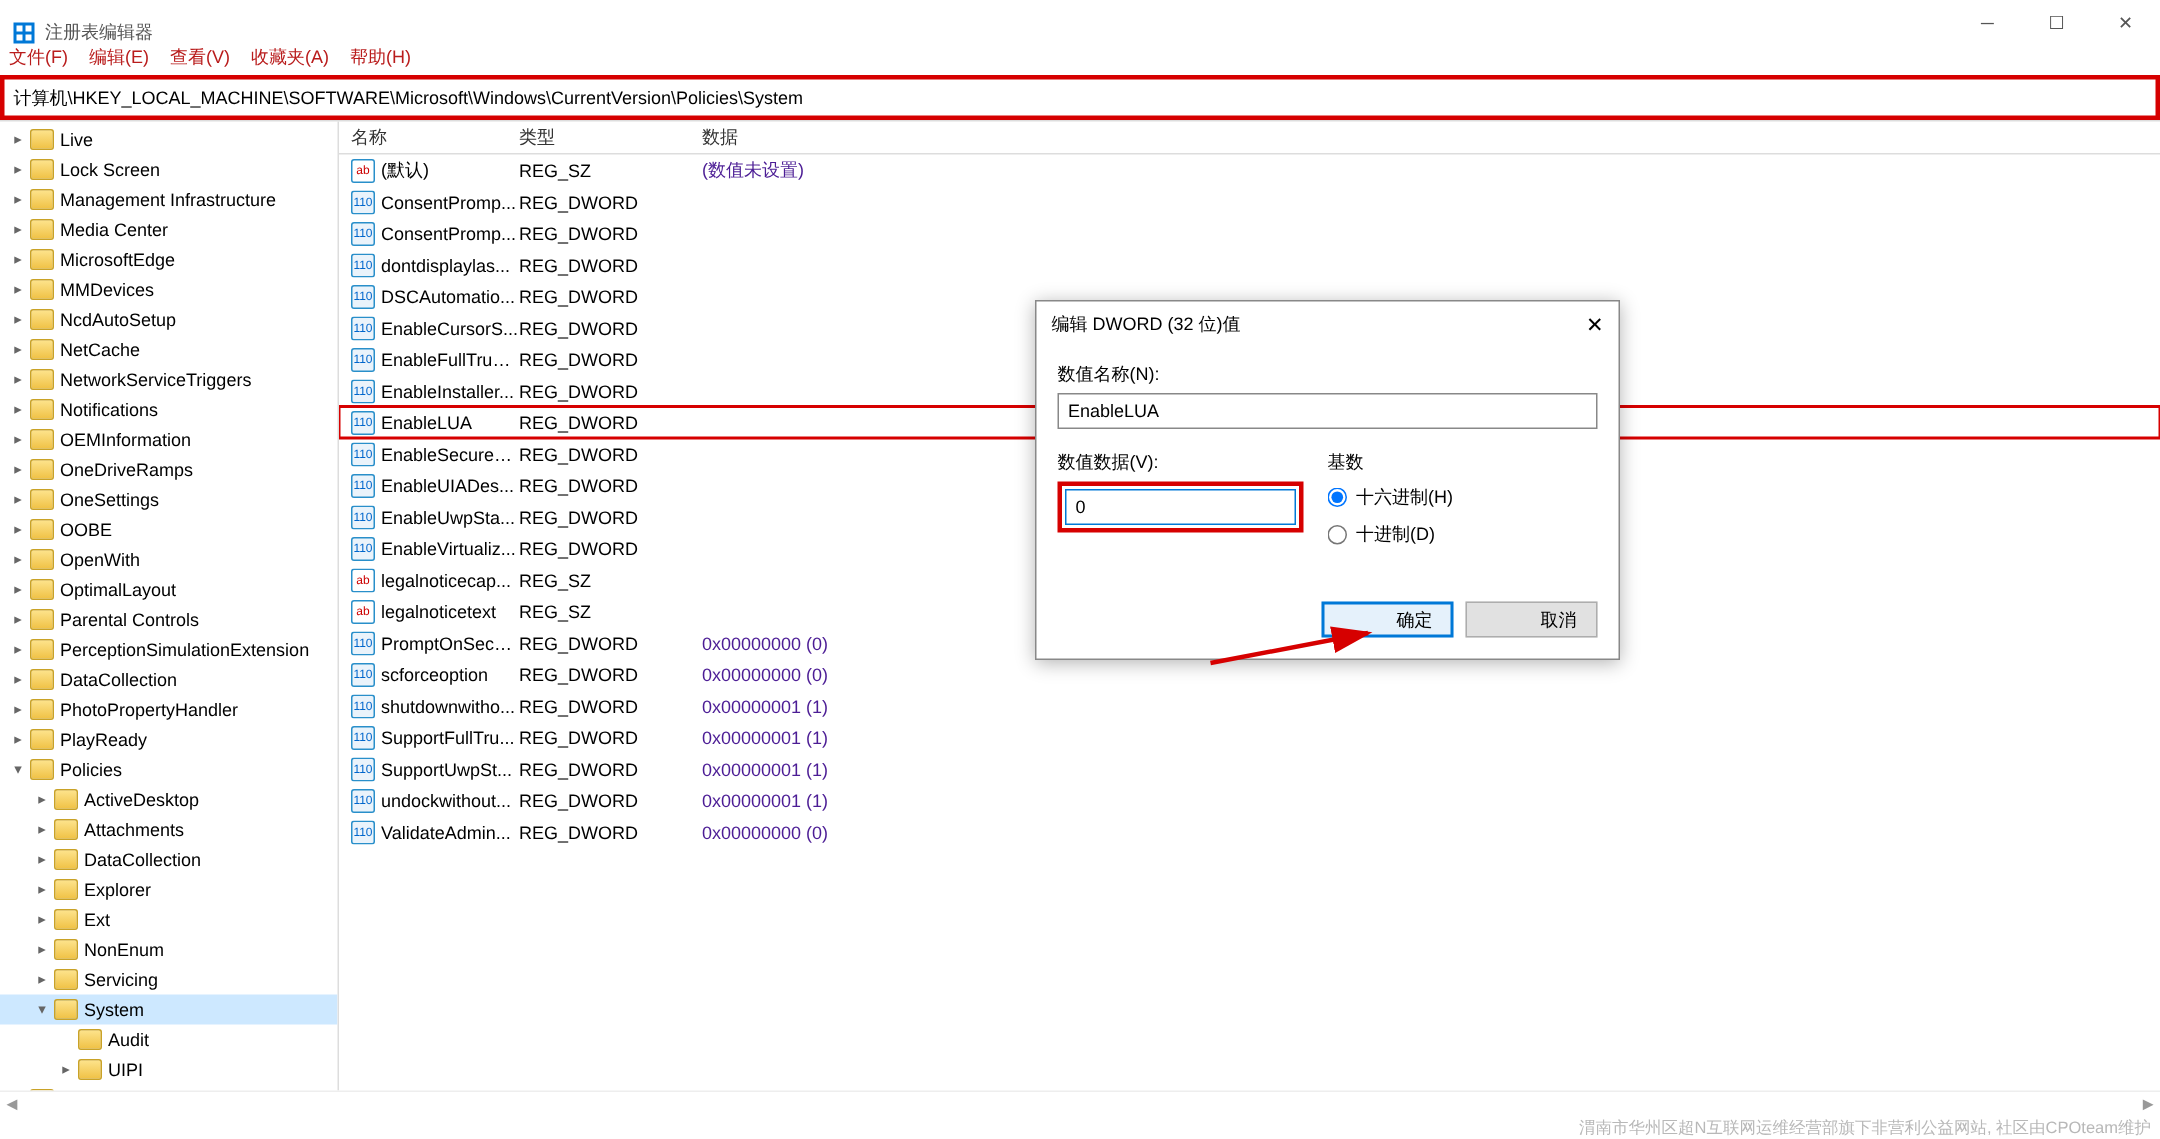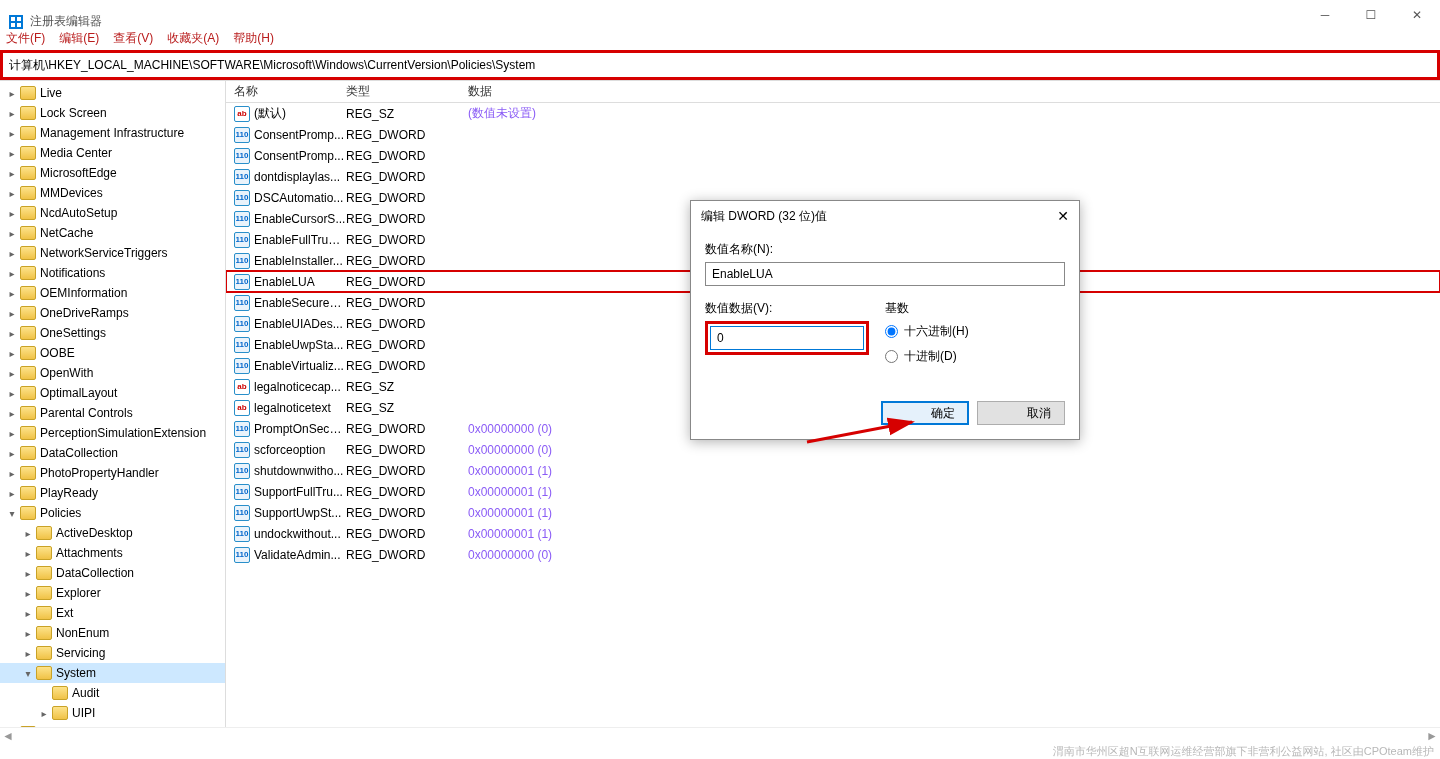--- a/index.html
+++ b/index.html
@@ -29,22 +29,22 @@
 .listview { flex: 1; position: relative; overflow: hidden; }
 .list-header { display: flex; height: 22px; border-bottom: 1px solid #ddd; align-items: center; color: #333; }
 .list-header .col-name { width: 120px; padding-left: 8px; }
 .list-header .col-type { width: 122px; }
 .list-header .col-data { flex: 1; font-family: Liberation Mono, monospace; }
 .list-rows { }
 .list-row { display: flex; height: 21px; align-items: center; }
 .list-row.highlighted { outline: 2px solid #d60000; outline-offset: -1px; }
 .list-row .cell-name { width: 120px; padding-left: 8px; display: flex; align-items: center; overflow: hidden; }
 .list-row .cell-type { width: 122px; color: #000; }
-.list-row .cell-data { flex: 1; color: #8b5cf6; }
-.val-icon { width: 16px; height: 16px; margin-right: 4px; flex-shrink: 0; display: inline-flex; align-items: center; justify-content: center; border: 1px solid #298fca; border-radius: 2px; font-size: 8px; font-weight: bold; }
+.list-row .cell-data { flex: 1; color: #4c1d95; }
+.val-icon { width: 16px; height: 16px; margin-right: 4px; flex-shrink: 0; display: inline-flex; align-items: center; justify-content: center; border: 1px solid #298fca; border-radius: 2px; font-size: 8px; font-weight: normal; }
 .val-icon.sz { color: #c00; background: #fff; }
 .val-icon.dw { color: #0066cc; background: #eaf3fb; }
 .name-text { overflow: hidden; text-overflow: ellipsis; white-space: nowrap; }
 
 
 .dialog { position: absolute; left: 464px; top: 119px; width: 390px; background: #fff; border: 1px solid #888; box-shadow: 0 2px 12px rgba(0,0,0,.3); }
 .dialog-title { height: 30px; display: flex; align-items: center; padding: 0 10px; font-size: 12px; color: #000; }
 .dialog-title .sp { flex: 1; }
 .dialog-title .close { font-size: 14px; cursor: pointer; }
 .dialog-body { padding: 10px 14px 14px; }

